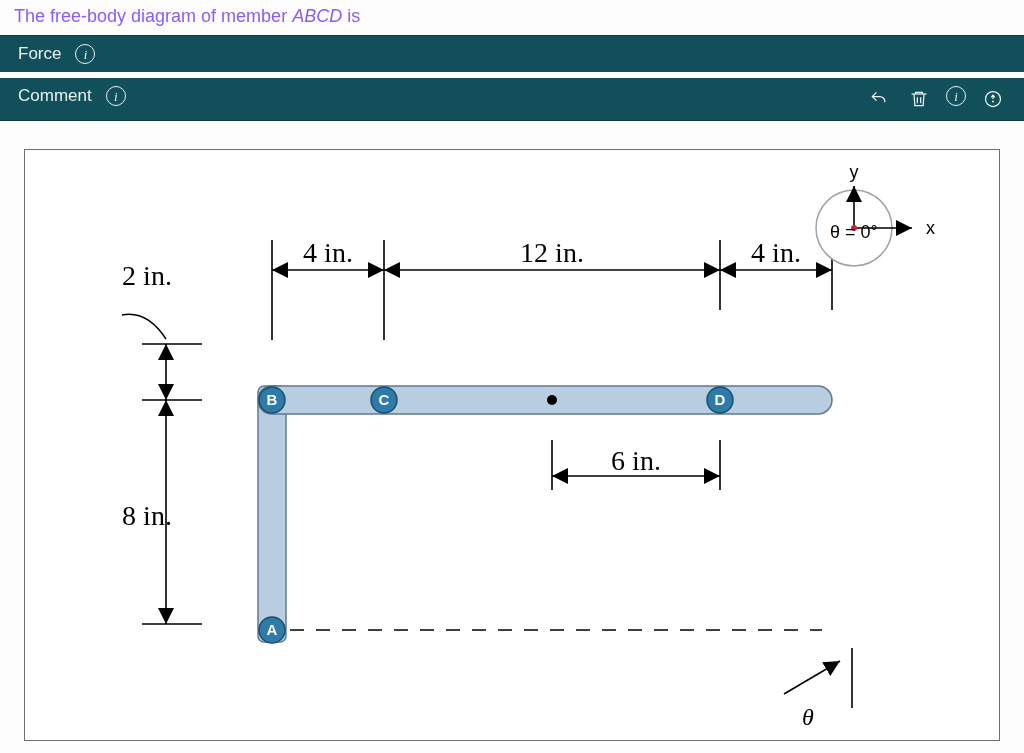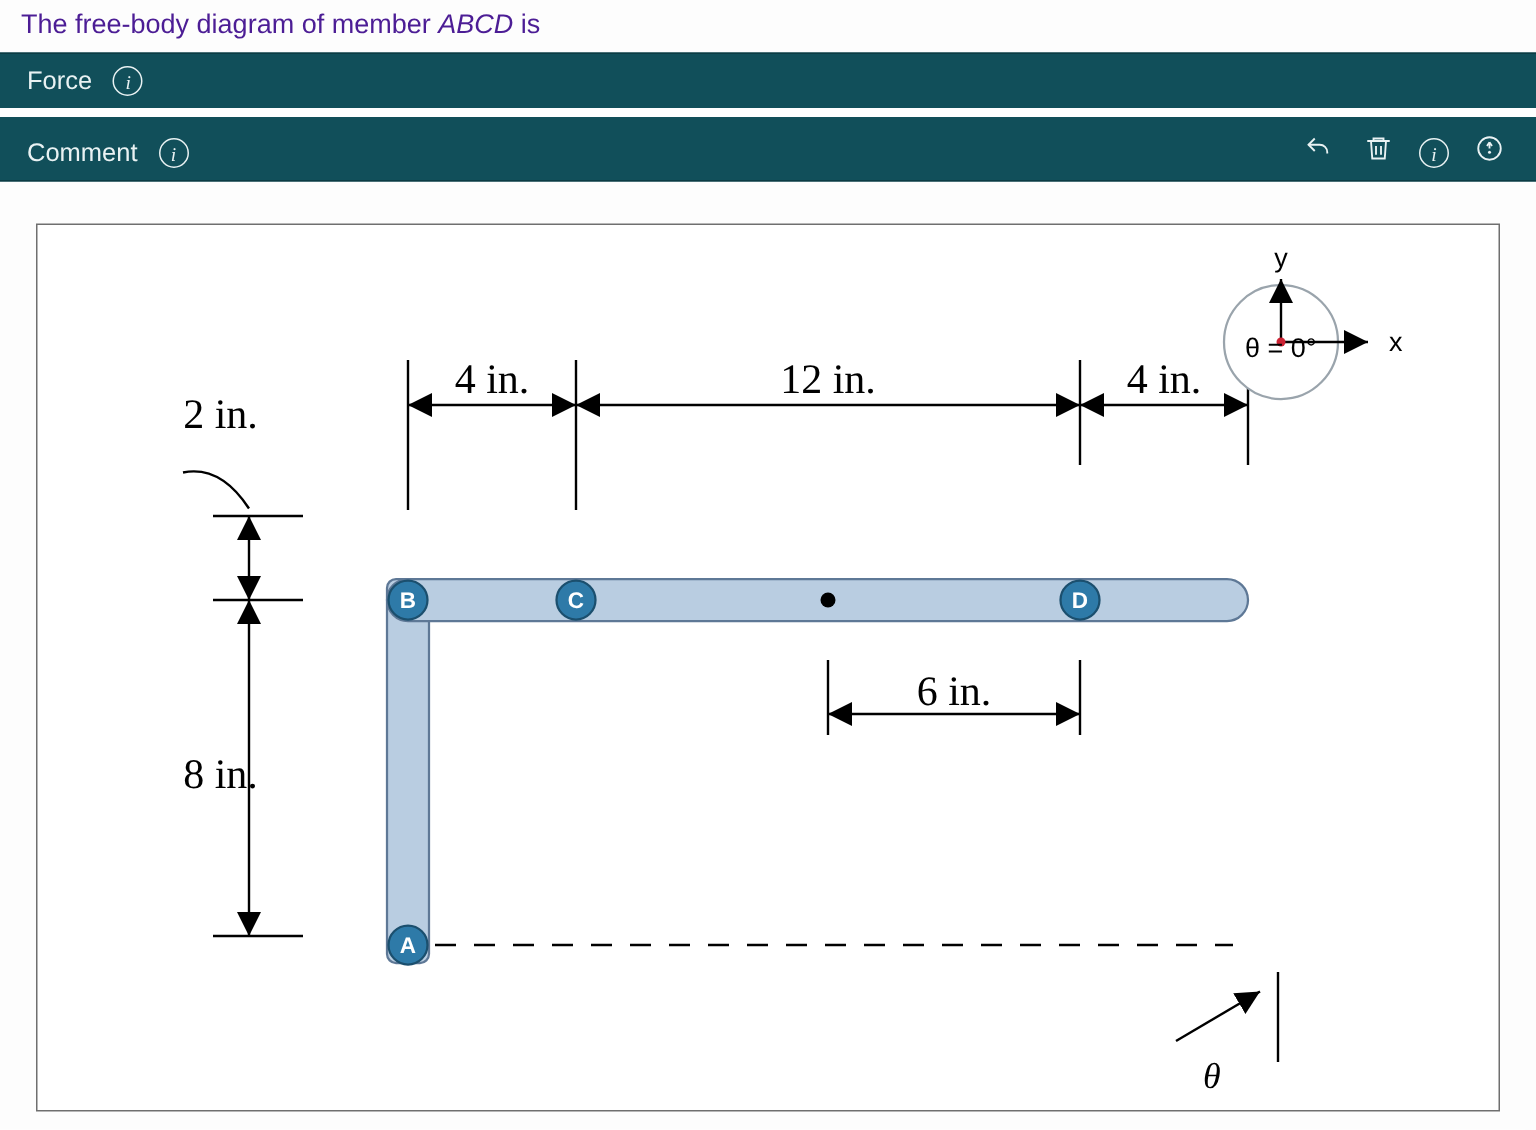--- a/index.html
+++ b/index.html
@@ -1,20 +1,20 @@
 <!DOCTYPE html>
 <html><head>
 <meta charset="utf-8">
 <style>
   html,body{margin:0;padding:0;font-family:"Segoe UI",Arial,sans-serif;background:#fdfdfd;color:#333}
   .wrapper{width:1024px;height:753px;overflow:hidden;box-sizing:border-box}
-  .title-row{padding:6px 14px 8px 14px;font-size:18px;color:#4c1d95}
+  .title-row{padding:6px 14px 8px 14px;font-size:18px;color:#8b5cf6}
   .title-row .ital{font-style:italic}
   .toolbar{background:#114f5a;border-top:1px solid #0c3c44;border-bottom:1px solid #0c3c44}
-  .tb-row{display:flex;align-items:flex-end;gap:14px;padding:8px 18px;color:#e9f2f3;font-size:17px}
+  .tb-row{display:flex;align-items:flex-start;gap:14px;padding:8px 18px;color:#e9f2f3;font-size:17px}
   .tb-row + .tb-row{border-top:6px solid #ffffff}
   .spacer{flex:1}
   .icon-btn{display:inline-flex;align-items:center;justify-content:center;width:26px;height:26px;border-radius:50%;color:#e9f2f3;cursor:pointer}
   .icon-btn svg{width:20px;height:20px;stroke:#e9f2f3;fill:none;stroke-width:1.5}
   .info-circ{border:1.5px solid #e9f2f3;border-radius:50%;width:18px;height:18px;display:inline-flex;align-items:center;justify-content:center;font-family:serif;font-style:italic;font-size:13px;line-height:1;color:#e9f2f3}
   .canvas-area{padding:28px 24px 0 24px}
   .diagram-frame{border:1px solid #6f6f6f;background:#fff;height:590px;position:relative}
   svg.diagram{display:block;margin:0 auto}
   .lbl{font-family:"Times New Roman",serif;font-size:28px;fill:#000}
   .node-lbl{font-family:Arial,sans-serif;font-size:15px;fill:#fff;font-weight:600}

